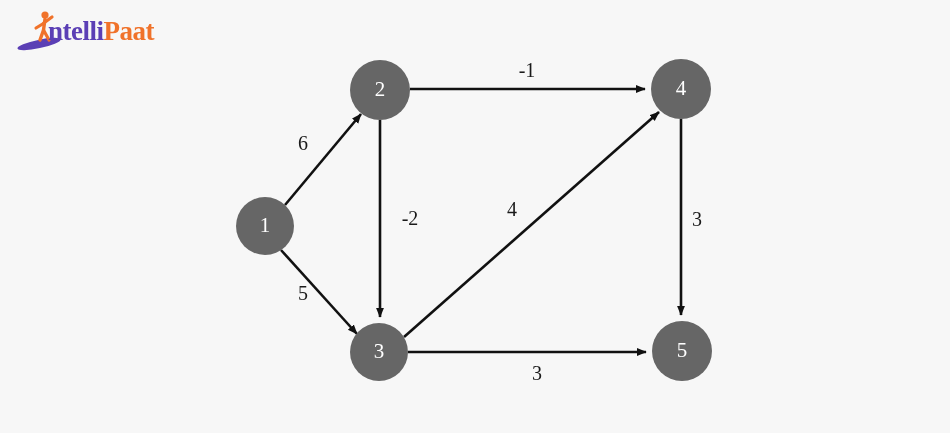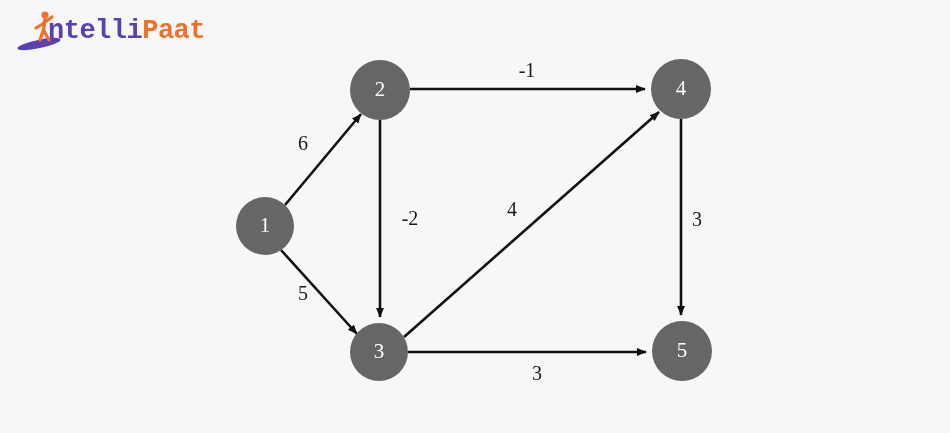--- a/index.html
+++ b/index.html
@@ -26,21 +26,21 @@
     position: absolute;
     left: 14px;
     top: 6px;
     width: 180px;
     height: 48px;
   }
   #logo-text {
     position: absolute;
     left: 34px;
     top: 12px;
-    font-family: Liberation Mono, monospace;
+    font-family: Liberation Serif, serif;
     font-size: 27px;
     font-weight: bold;
     letter-spacing: -0.5px;
     white-space: nowrap;
     line-height: 1;
     text-align: center;
   }
   .logo-a { color: #5b3fb5; }
   .logo-b { color: #f0722a; }
   

